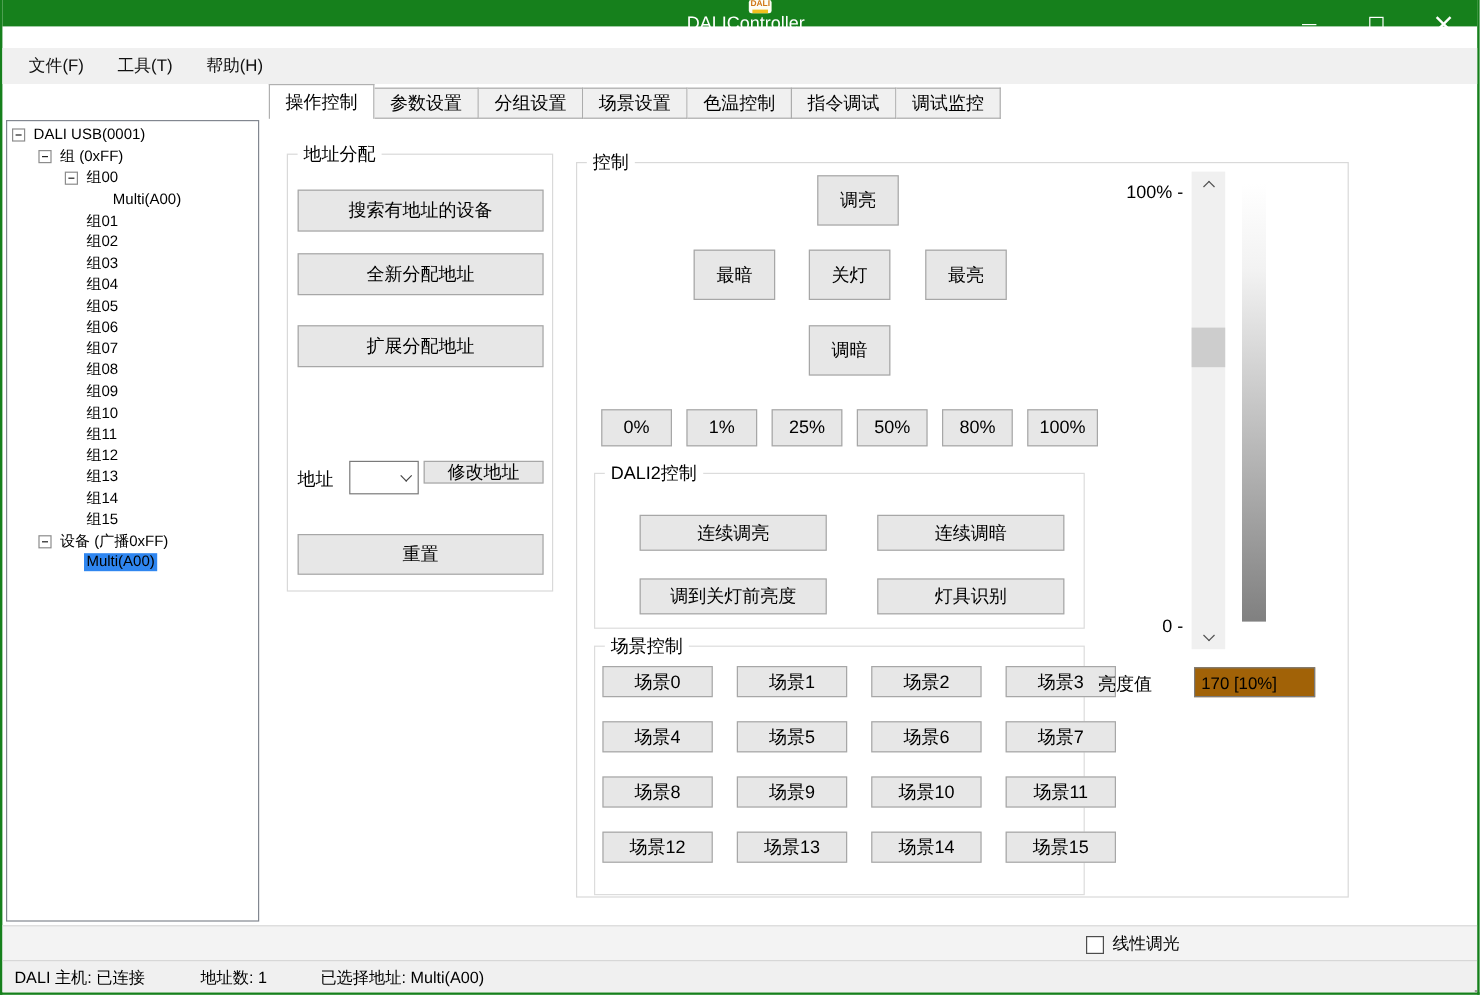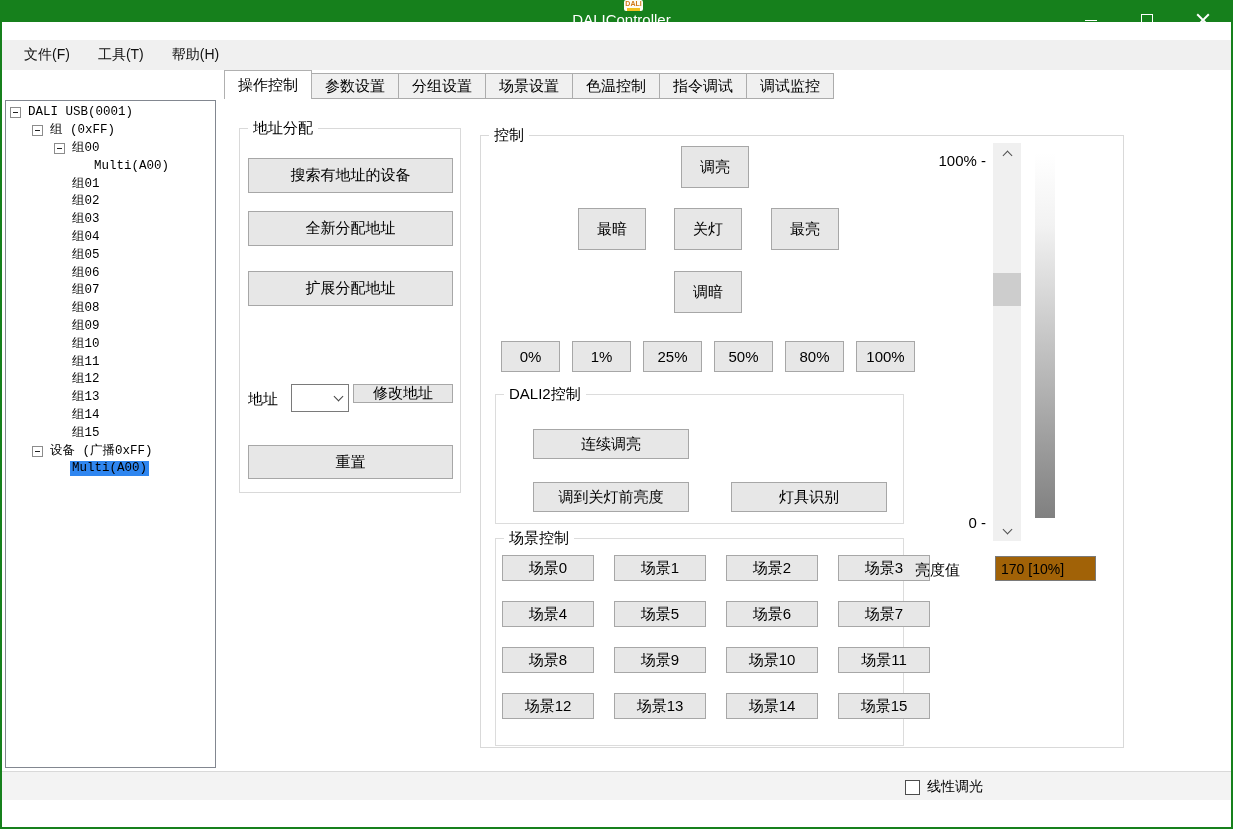--- a/index.html
+++ b/index.html
@@ -28,21 +28,21 @@
   .glyph-close::after  { transform:rotate(-45deg); }
 
   
   .menubar { position:absolute; left:-2px; top:40px; width:1233px; height:30px; background:#f0f0f0;
              display:flex; align-items:stretch; padding-left:10px; }
   .menu-item { display:flex; align-items:center; padding:0 14px; font-size:14px; color:#111; }
 
   
   .tree { position:absolute; left:3px; top:100px; width:211px; height:668px; background:#fff;
           border:1px solid #828790; overflow:hidden; padding-top:3px;
-          font-family:Liberation Mono, monospace; font-size:12.5px; }
+          font-family:Liberation Sans, sans-serif; font-size:12.5px; }
   .tree-row { display:flex; align-items:center; height:17.8px; white-space:nowrap; }
   .tree-row .indent { display:inline-block; height:1px; }
   .expander { width:11px; height:11px; border:1px solid #8c8c8c; background:#fff; margin-right:5px;
               display:flex; align-items:center; justify-content:center; flex:none; }
   .expander .minus { width:5px; height:1px; background:#222; }
   .expander.hidden { visibility:hidden; }
   .tlabel { padding:0 2px; line-height:15px; }
   .tree-row.selected .tlabel { background:var(--sel,#2f86f0); color:#000; }
 
   
@@ -331,20 +331,21 @@
         <button class="btn pbtn">1%</button>
         <button class="btn pbtn">25%</button>
         <button class="btn pbtn">50%</button>
         <button class="btn pbtn">80%</button>
         <button class="btn pbtn">100%</button>
       </div>
 
     <div class="sub-group dali2-group">
       <span class="legend">DALI2控制</span>
       <button class="btn d2btn" style="left:37px;top:34px;">连续调亮</button>
+      <button class="btn d2btn" style="left:235px;top:34px;">连续调暗</button>
       <button class="btn d2btn" style="left:37px;top:87px;">调到关灯前亮度</button>
       <button class="btn d2btn" style="left:235px;top:87px;">灯具识别</button>
     </div>
 
     <div class="sub-group scene-group">
       <span class="legend">场景控制</span>
       <div class="scene-grid">
 
       <button class="btn sbtn">场景0</button>
           <button class="btn sbtn">场景1</button>
@@ -383,14 +384,20 @@
       </div>
   </div>
 
   <div class="footer-strip">
     <div class="chk-wrap">
       <span class="chk-box"></span>
       <span class="chk-label">线性调光</span>
     </div>
   </div>
 
+  <div class="statusbar">
+    <span class="status-item st-host">DALI 主机: 已连接</span>
+    <span class="status-item st-count">地址数: 1</span>
+    <span class="status-item st-sel">已选择地址: Multi(A00)</span>
+    <span class="grip"></span>
+  </div>
 
 </div>
 
 </body></html>

